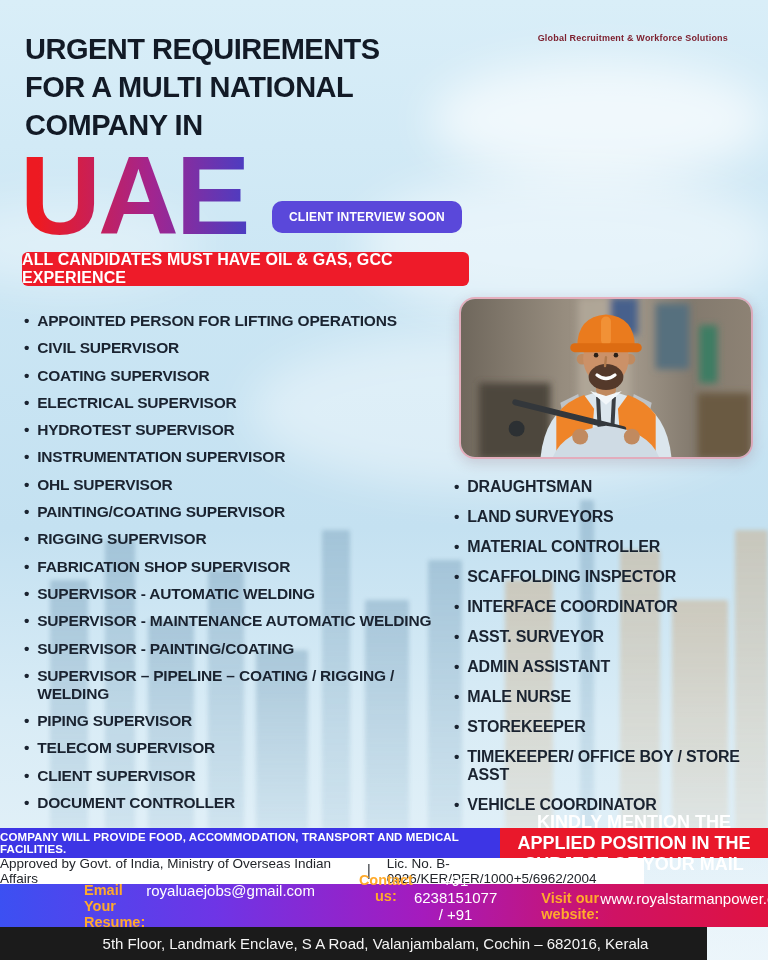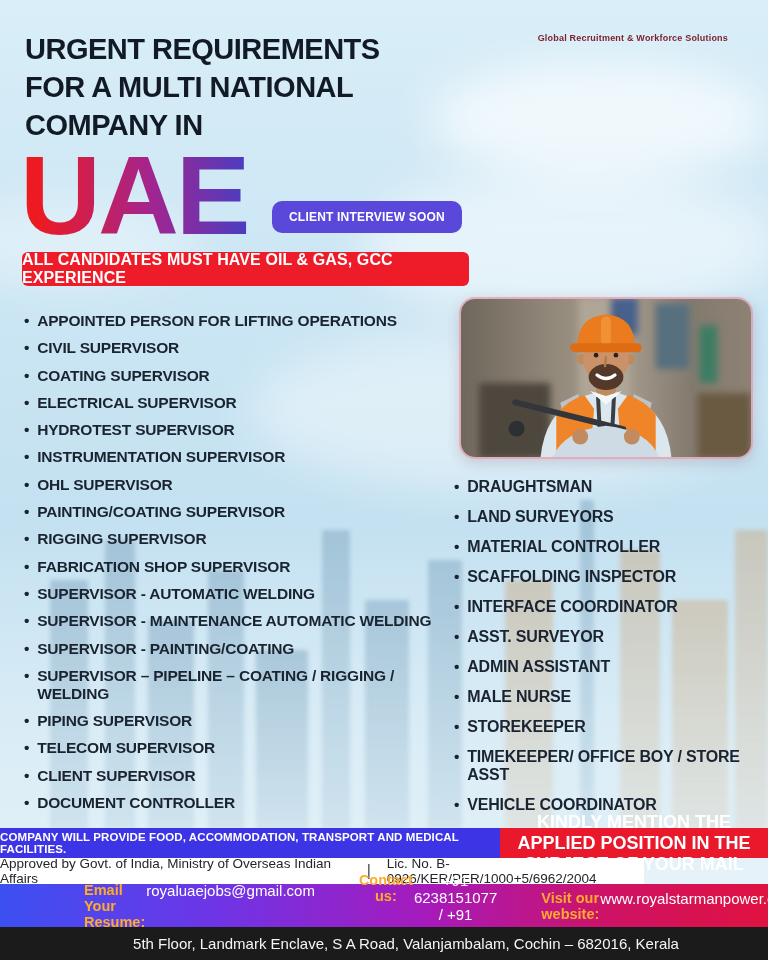--- a/index.html
+++ b/index.html
@@ -71,21 +71,21 @@
 
   .contact { position:absolute; left:0; top:884px; width:768px; height:43px; display:flex;
              align-items:center; justify-content:space-between; padding:0 24px 0 40px;
              background:linear-gradient(90deg,#3c50f2 0%, #6e35e6 28%, #a51bbd 55%, #cf1264 80%, #e01240 100%); }
   .contact .col { display:flex; flex-direction:row; gap:1px;margin-left:44px; }
   .contact .col.center { text-align:center; }
   .contact .col.right  { text-align:left; }
   .c-label { color:#ffaa2b; font-size:14.5px; font-weight:700; }
   .c-value { color:#ffffff; font-size:15px; font-weight:500; }
 
-  .address-bar { position:absolute; left:0; top:927px; width:768px; height:33px; background:#1b1b1b;
+  .address-bar { position:absolute; left:0; top:927px; width:707px; height:33px; background:#1b1b1b;
                  color:#f5f5f5; font-size:15px; font-weight:500; display:flex; align-items:center;
                  justify-content:center;padding-left:44px; }
 </style>
 </head>
 <body>
 
 <div class="poster">
 
   <div class="cloud c1"></div>
   <div class="cloud c2"></div>

